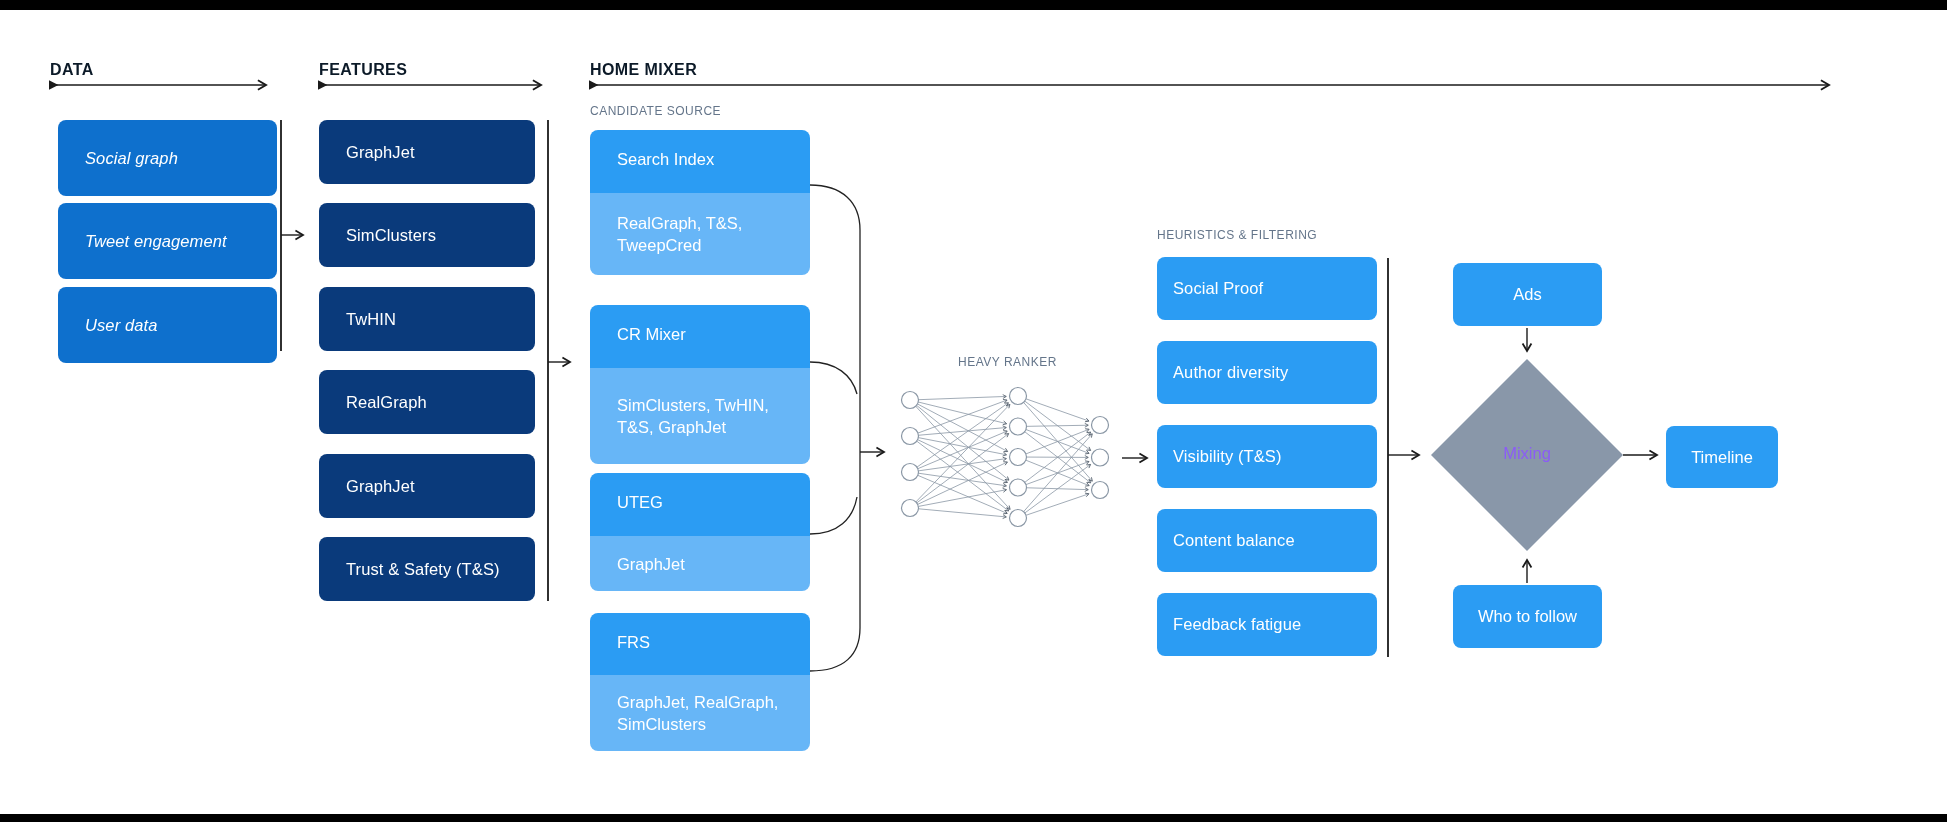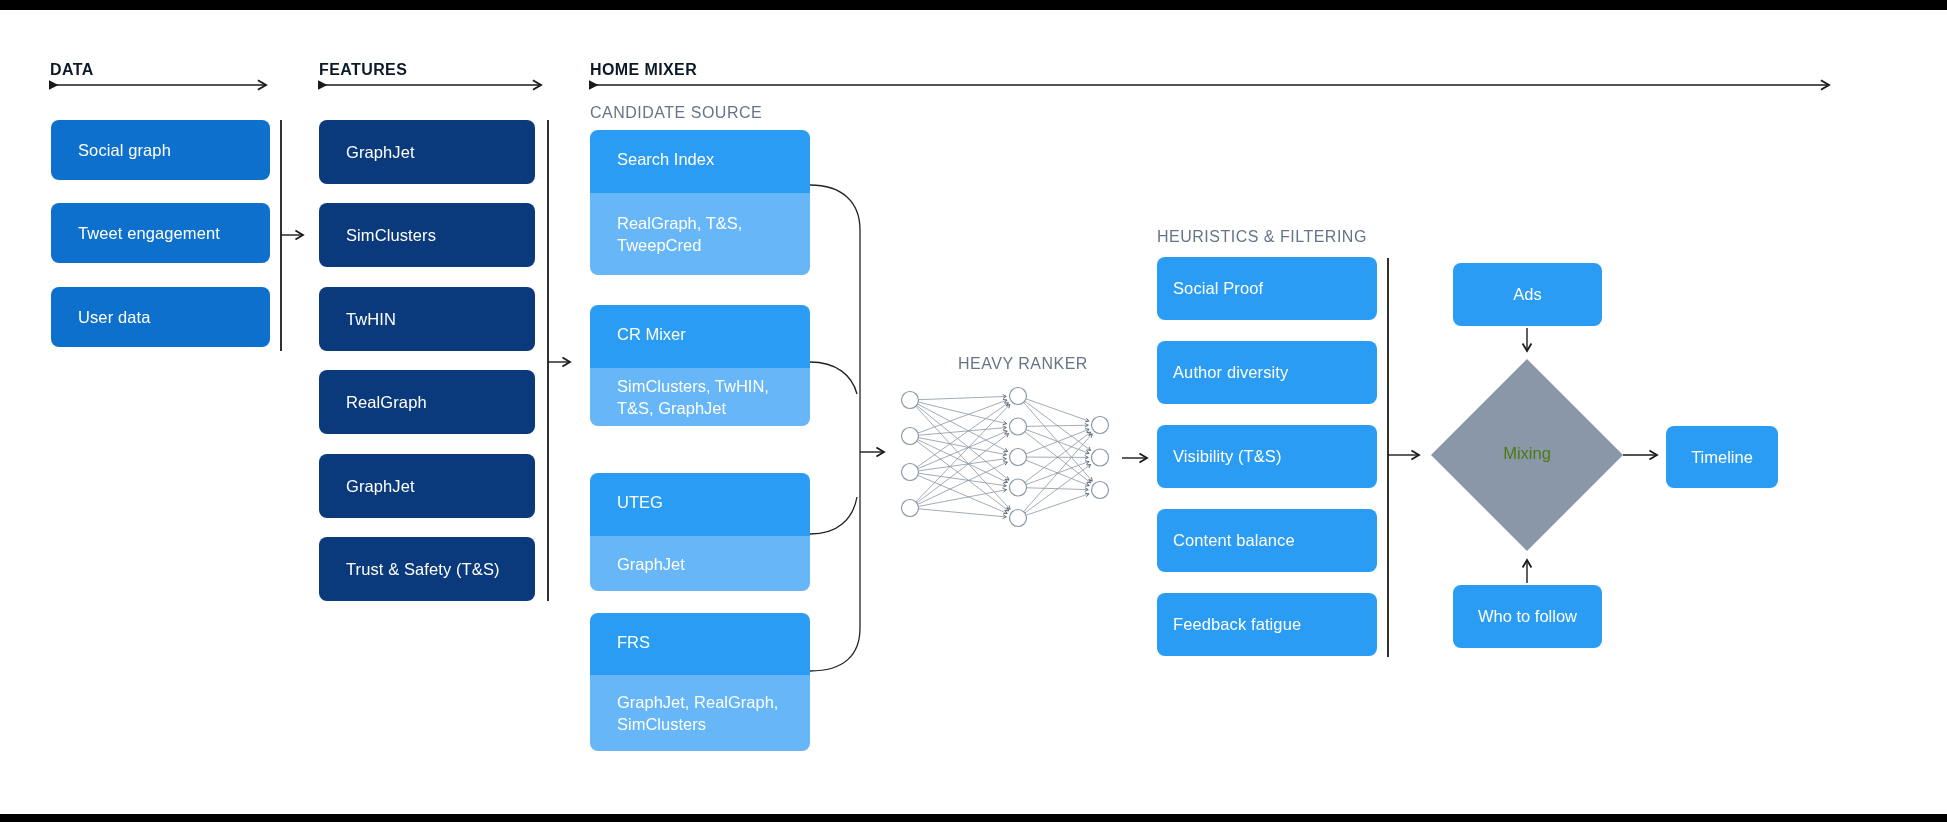--- a/index.html
+++ b/index.html
@@ -7,34 +7,34 @@
     --diamond-gray:#8997a9; --line-dark:#1a1a1a; --label-gray:#64758a; --nn-stroke:#8a97a5;
   }
   html,body{margin:0;padding:0;background:#fff;}
   .canvas{position:relative;width:1947px;height:822px;background:#fff;overflow:hidden;
           font-family:"Liberation Sans",sans-serif;}
   .bar{position:absolute;left:0;width:1947px;background:#000;}
   .bar.top{top:0;height:10px;}
   .bar.bottom{top:814px;height:8px;}
   .overlay{position:absolute;left:0;top:0;}
   .sec-label{position:absolute;font-size:16px;font-weight:bold;color:#0c1a28;letter-spacing:.4px;}
-  .sub-label{position:absolute;font-size:16px;color:var(--label-gray);letter-spacing:.5px;}
+  .sub-label{position:absolute;font-size:12px;color:var(--label-gray);letter-spacing:.5px;}
   .box{position:absolute;border-radius:8px;color:#fff;font-size:16.5px;letter-spacing:.1px;
        display:flex;align-items:center;box-sizing:border-box;padding:0 18px 0 27px;}
-  .data-box{background:var(--data-blue);left:51px;width:219px;height:60px;}
+  .data-box{background:var(--data-blue);left:58px;width:219px;height:76px;font-style:italic;}
   .feat-box{background:var(--navy);left:319px;width:216px;height:64px;}
   .heur-box{background:var(--bright-blue);left:1157px;width:220px;height:63px;padding-left:16px;}
   .cand{position:absolute;left:590px;width:220px;border-radius:8px;overflow:hidden;}
   .cand-main{background:var(--bright-blue);display:flex;align-items:center;box-sizing:border-box;
              padding:0 18px 4px 27px;color:#fff;font-size:16.5px;}
   .cand-sub{background:var(--light-blue);display:flex;align-items:center;box-sizing:border-box;
             padding:0 20px 0 27px;color:#fff;font-size:16.5px;line-height:22px;}
   .pill{position:absolute;border-radius:8px;background:var(--bright-blue);color:#fff;
         font-size:16.5px;display:flex;align-items:center;justify-content:center;text-align:center;}
-  .mix-label{position:absolute;color:#4d7c0f;font-size:16.5px;text-align:center;}
+  .mix-label{position:absolute;color:#8b5cf6;font-size:16.5px;text-align:center;}
   .conn{stroke:var(--line-dark);fill:none;}
   .curve{stroke:#222;stroke-width:1.3;fill:none;}
   .nn-line{stroke:var(--nn-stroke);stroke-width:.8;fill:none;}
   .nn-node{fill:#fff;stroke:var(--nn-stroke);stroke-width:1.2;}
 </style>
 </head>
 <body>
 
 <div class="canvas">
 
@@ -147,21 +147,21 @@
   <div class="box feat-box" style="top:370px">RealGraph</div>
   <div class="box feat-box" style="top:454px">GraphJet</div>
   <div class="box feat-box" style="top:537px">Trust &amp; Safety (T&amp;S)</div>
 
   <div class="cand" style="top:130px">
     <div class="cand-main" style="height:63px">Search Index</div>
     <div class="cand-sub" style="height:82px">RealGraph, T&amp;S, TweepCred</div>
   </div>
   <div class="cand" style="top:305px">
     <div class="cand-main" style="height:63px">CR Mixer</div>
-    <div class="cand-sub" style="height:58px">SimClusters, TwHIN, T&amp;S, GraphJet</div>
+    <div class="cand-sub" style="height:96px">SimClusters, TwHIN, T&amp;S, GraphJet</div>
   </div>
   <div class="cand" style="top:473px">
     <div class="cand-main" style="height:63px">UTEG</div>
     <div class="cand-sub" style="height:55px">GraphJet</div>
   </div>
   <div class="cand" style="top:613px">
     <div class="cand-main" style="height:62px">FRS</div>
     <div class="cand-sub" style="height:76px">GraphJet, RealGraph, SimClusters</div>
   </div>
 

